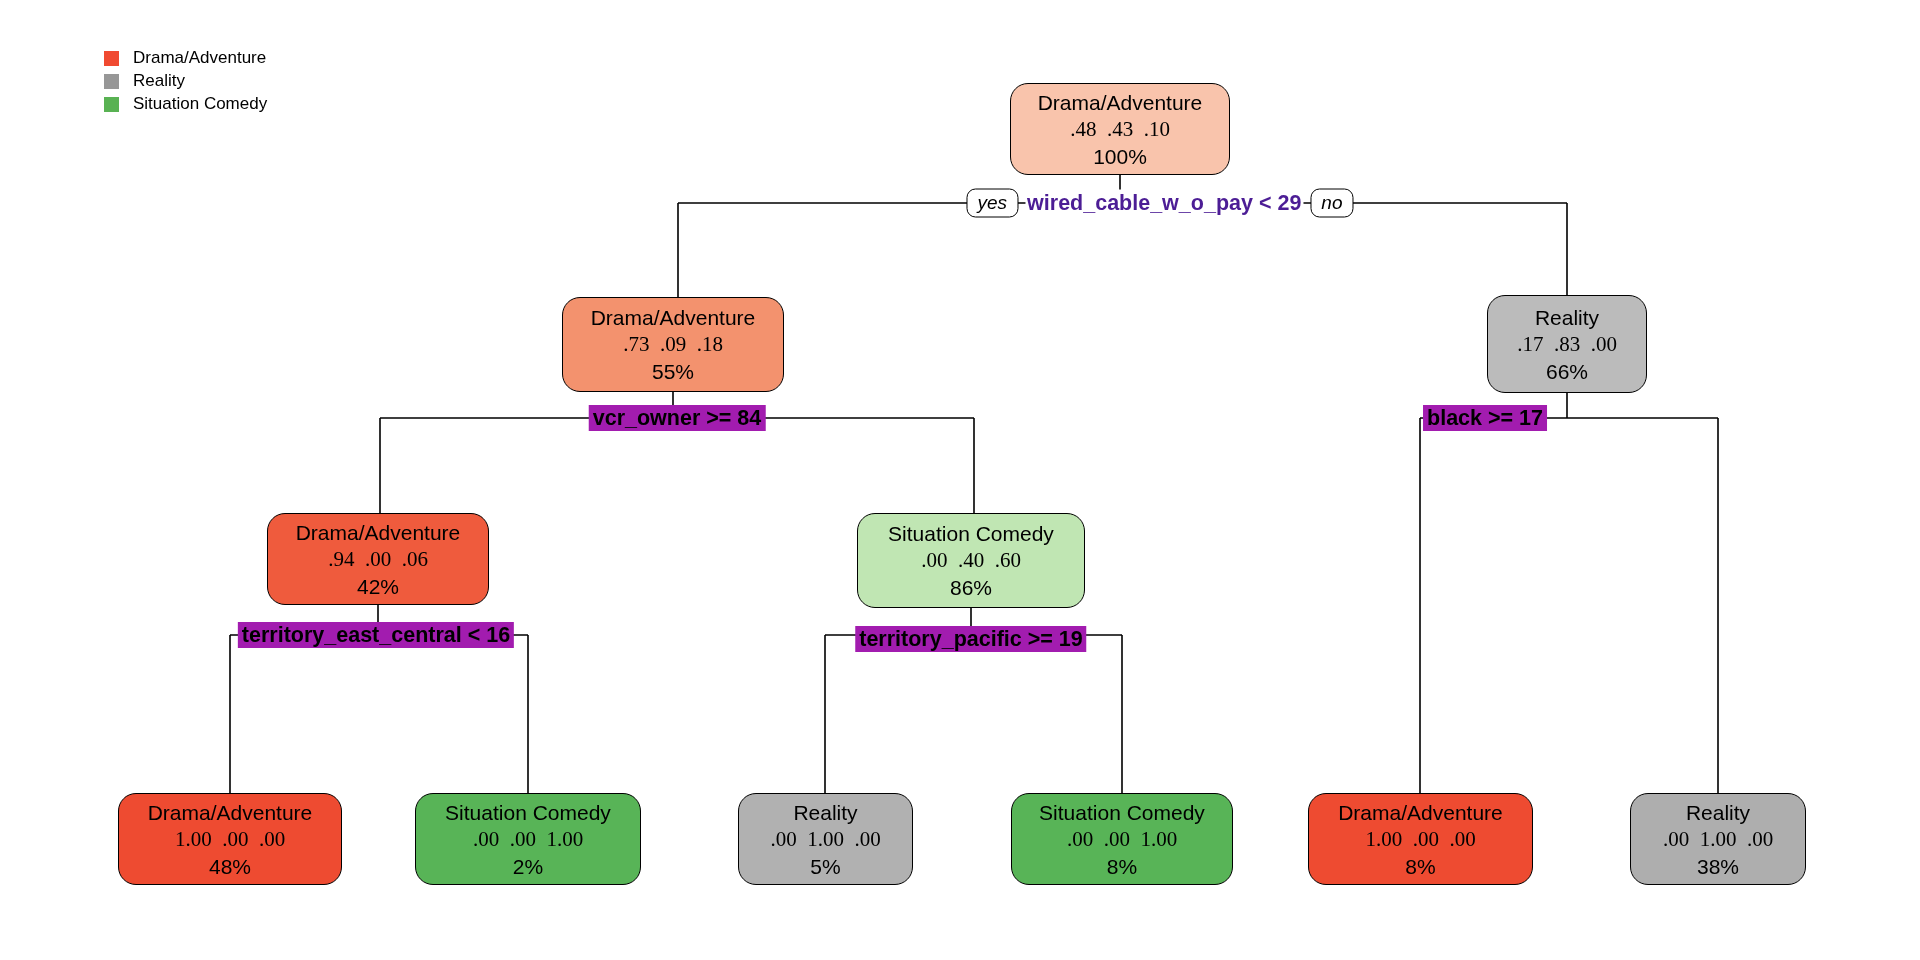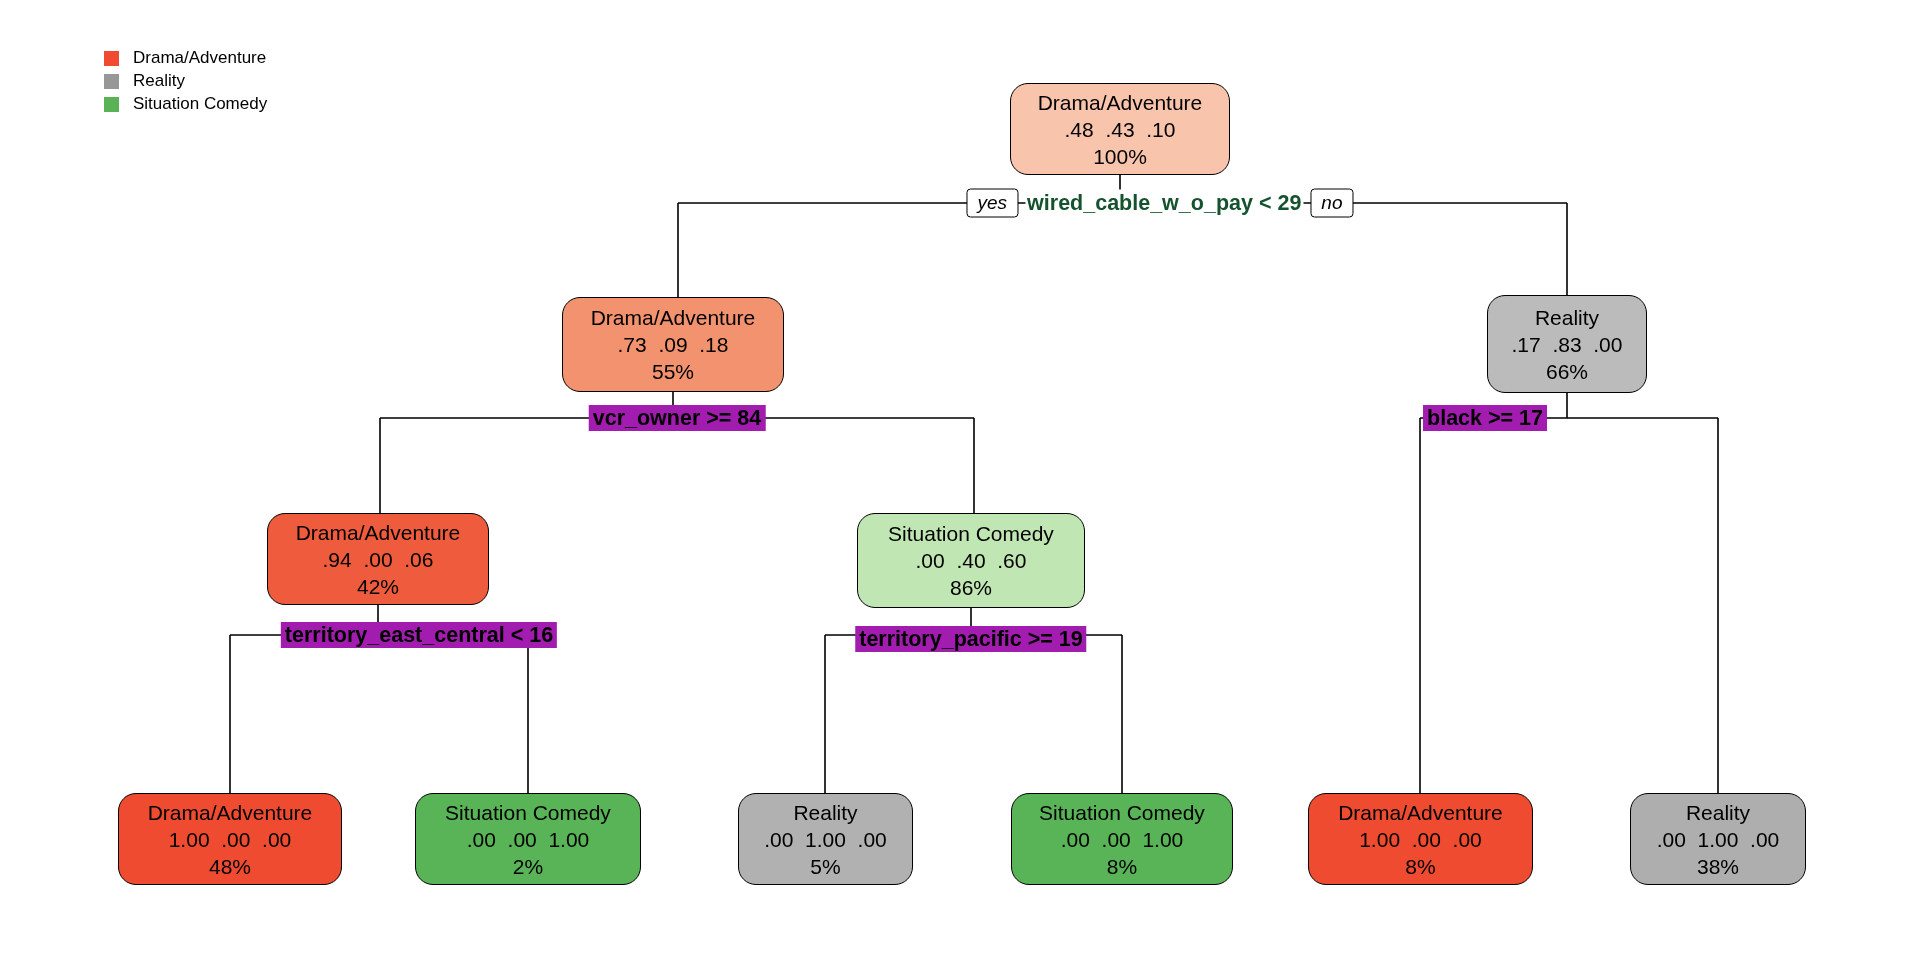--- a/index.html
+++ b/index.html
@@ -56,21 +56,21 @@
     border-radius: 18px;
     display: flex;
     flex-direction: column;
     align-items: center;
     justify-content: center;
     text-align: center;
     color: #000;
     font-size: 21px;
     line-height: 27px;
   }
-  .node .probs { white-space: pre; }
+  .node .probs { white-space: pre; font-family: Liberation Serif, serif; }
 
   
   .split-label {
     position: absolute;
     transform: translate(-50%, -50%);
     background: #a21caf;
     font-weight: bold;
     font-size: 21.5px;
     line-height: 24px;
     padding: 1px 4px;
@@ -81,33 +81,33 @@
     position: absolute;
     transform: translate(-50%, -50%);
     display: flex;
     align-items: center;
     gap: 7px;
     white-space: nowrap;
   }
   .yn-box {
     background: #ffffff;
     border: 1.7px solid #000000;
-    border-radius: 4px;
+    border-radius: 9px;
     font-style: italic;
     font-size: 19px;
     line-height: 24px;
     padding: 1px 10px 2px 10px;
     color: #000;
   }
   .root-split .split-text {
     background: #ffffff;
     font-weight: bold;
     font-size: 21.5px;
     padding: 1px 2px;
-    color: #14532d;
+    color: #4c1d95;
   }
 </style>
 </head>
 <body>
 
 <div class="canvas">
 
   <svg class="edges" viewBox="0 0 1920 960">
 
     <path d="M1120,175 V203 M678,203 H1567 M678,203 V297 M1567,203 V295"></path>
@@ -168,21 +168,21 @@
     <span class="probs">.94  .00  .06</span>
     <span class="pct">42%</span>
   </div>
 
   <div class="node" style="left: 857px; top: 513px; width: 228px; height: 95px; background-color: rgb(192, 230, 179);">
     <span class="label">Situation Comedy</span>
     <span class="probs">.00  .40  .60</span>
     <span class="pct">86%</span>
   </div>
 
-  <div class="split-label" style="left:376px; top:635px;margin-left:43px;">territory_east_central &lt; 16</div>
+  <div class="split-label" style="left:376px; top:635px;">territory_east_central &lt; 16</div>
   <div class="split-label" style="left:971px; top:639px;">territory_pacific &gt;= 19</div>
 
   <div class="node" style="left: 118px; top: 793px; width: 224px; height: 92px; background-color: rgb(238, 75, 49);">
     <span class="label">Drama/Adventure</span>
     <span class="probs">1.00  .00  .00</span>
     <span class="pct">48%</span>
   </div>
 
   <div class="node" style="left: 415px; top: 793px; width: 226px; height: 92px; background-color: rgb(88, 180, 87);">
     <span class="label">Situation Comedy</span>

